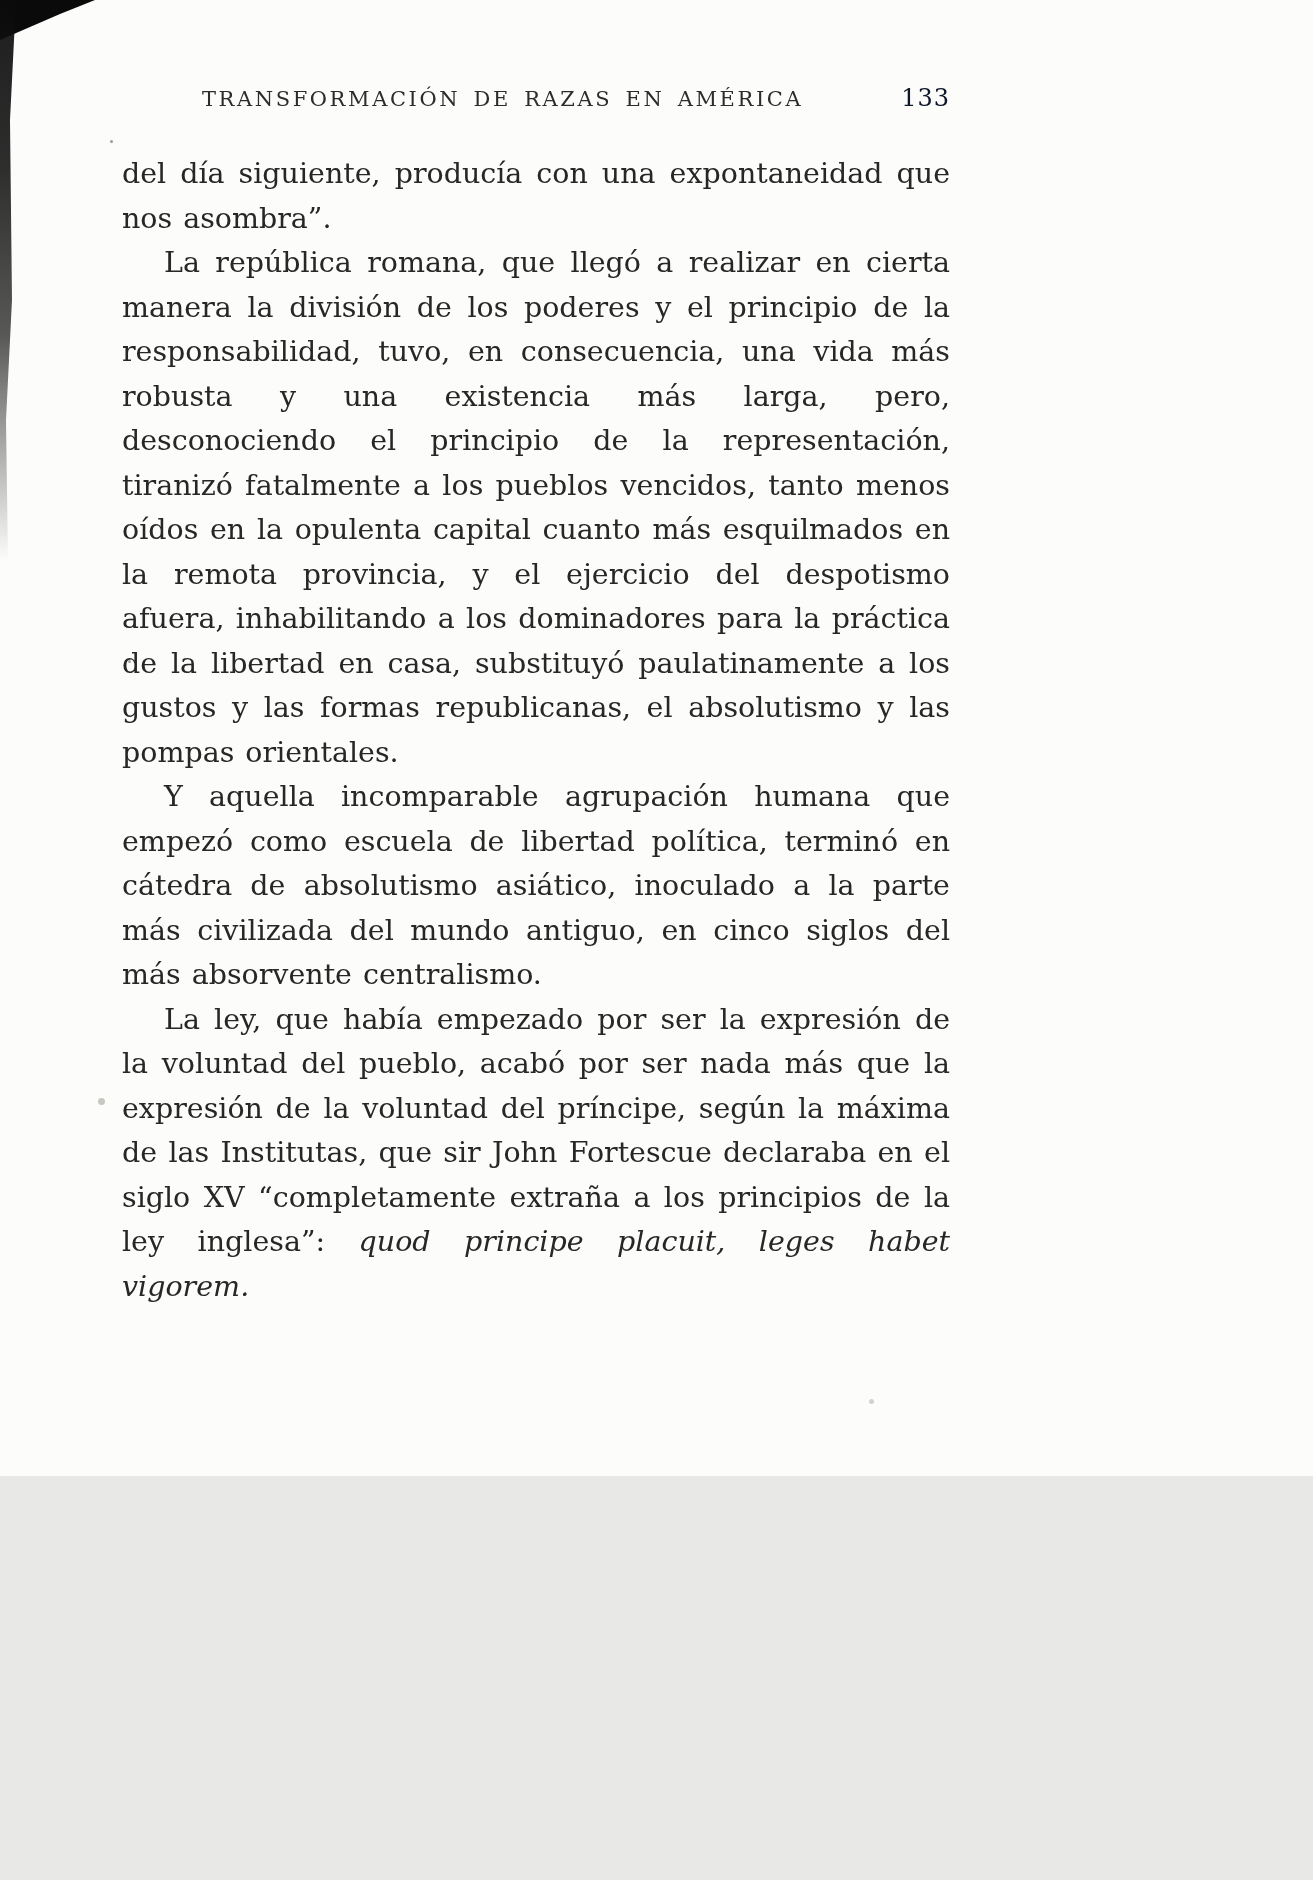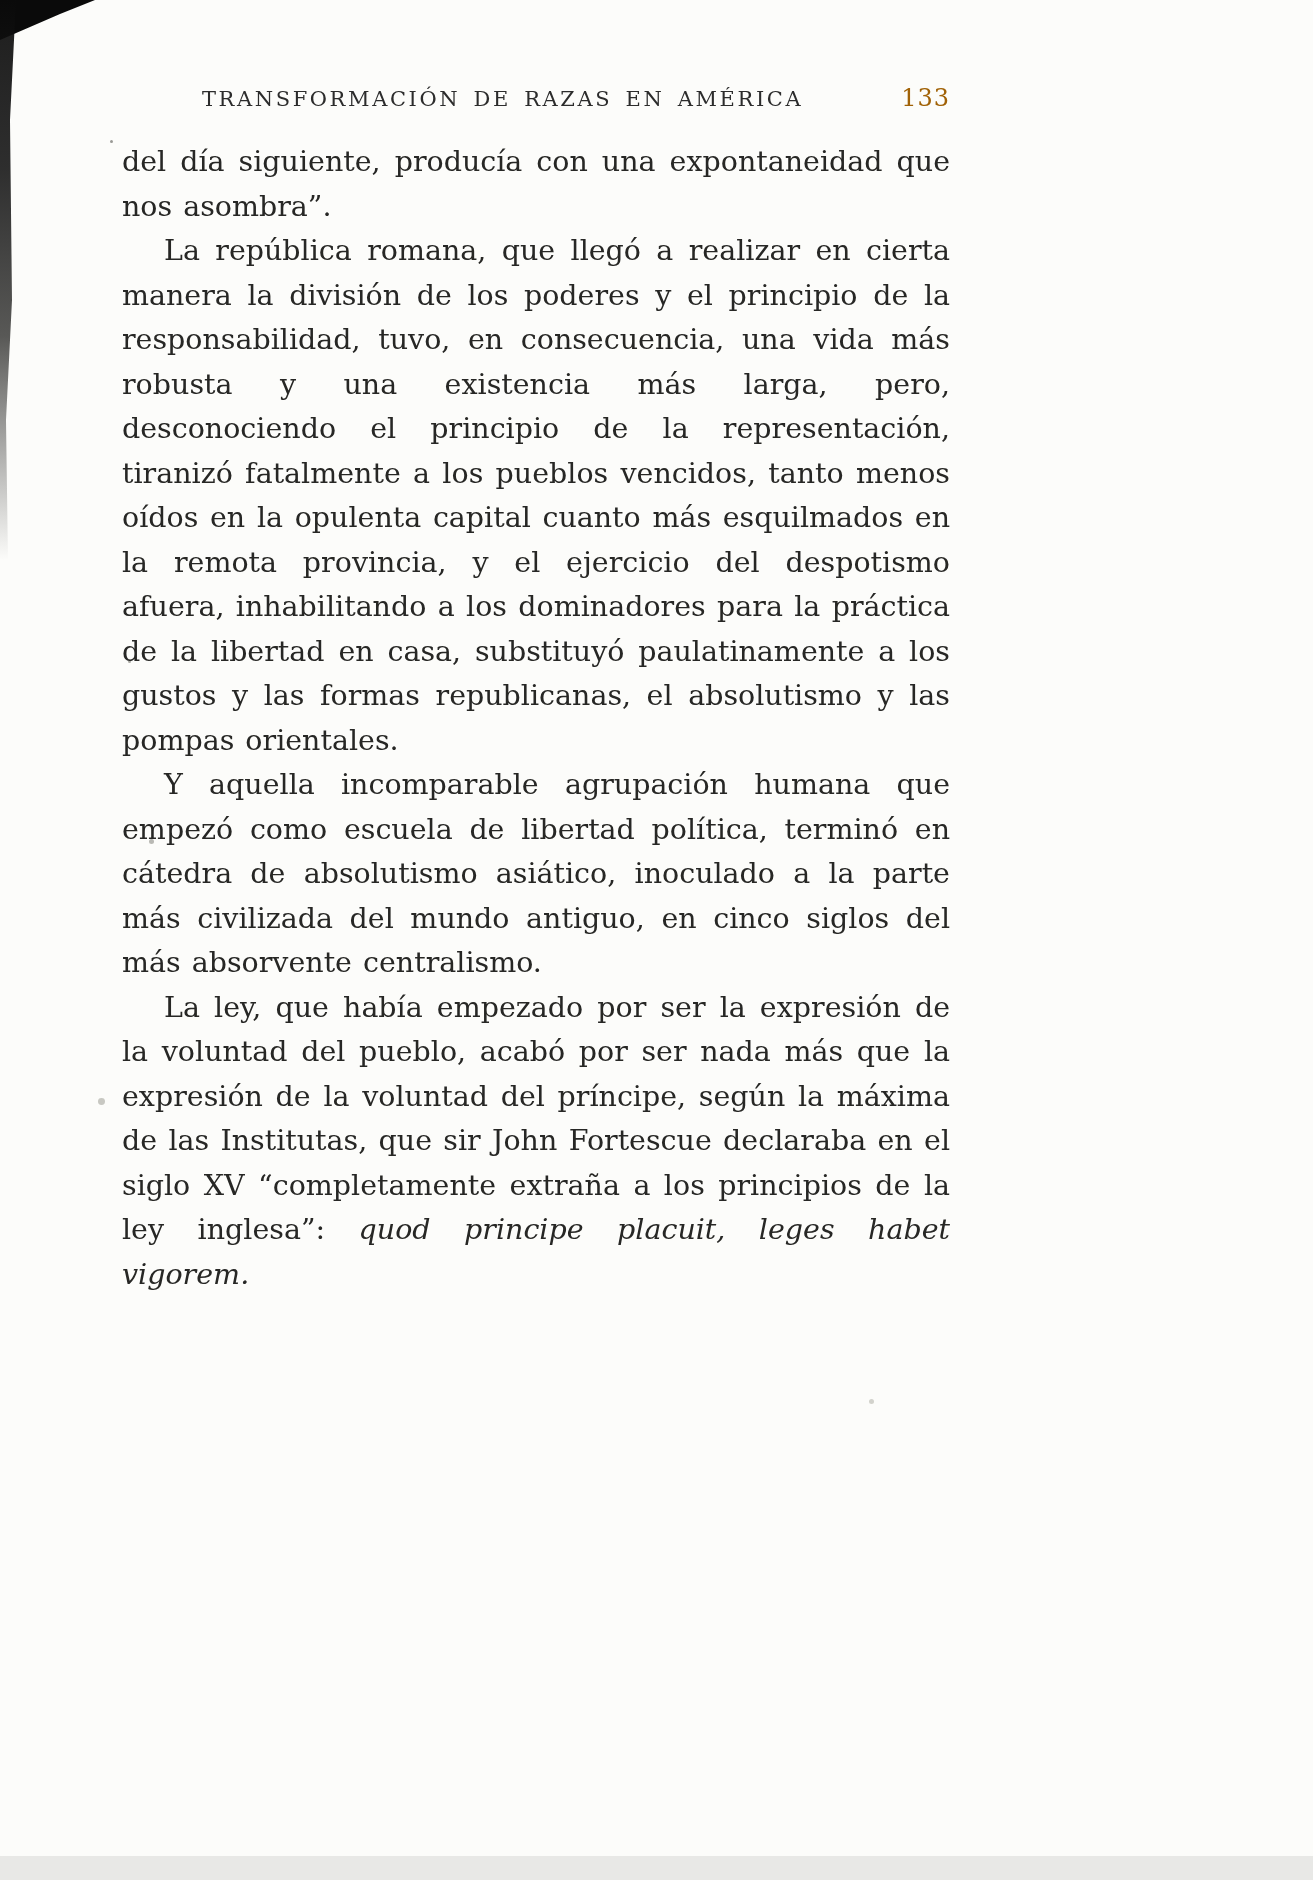--- a/index.html
+++ b/index.html
@@ -3,21 +3,21 @@
 <meta charset="utf-8">
 <style>
   html, body {
     margin: 0;
     padding: 0;
     background: #e8e8e6;
   }
   .page {
     position: relative;
     width: 1313px;
-    height: 1856px;
+    height: 1476px;
     margin: 0 auto;
     background: #fcfcfa;
     overflow: hidden;
     font-family: "DejaVu Serif", "Liberation Serif", serif;
     color: #262626;
   }
 
   
   .corner-wedge {
     position: absolute;
@@ -60,28 +60,28 @@
     flex: 1;
     text-align: center;
     font-size: 21px;
     letter-spacing: 2.6px;
     word-spacing: 4px;
     color: #2c2c2c;
   }
   .page-number {
     font-size: 24px;
     letter-spacing: 1px;
-    color: #a16207;
+    color: #0f172a;
     padding-left: 18px;
   }
 
   
   .page-body {
     position: absolute;
-    top: 140px;
+    top: 152px;
     left: 122px;
     width: 828px;
   }
   .para {
     margin: 0;
     font-size: 28.5px;
     line-height: 44.5px;
     text-align: justify;
     word-spacing: 2px;
     color: #272725;

